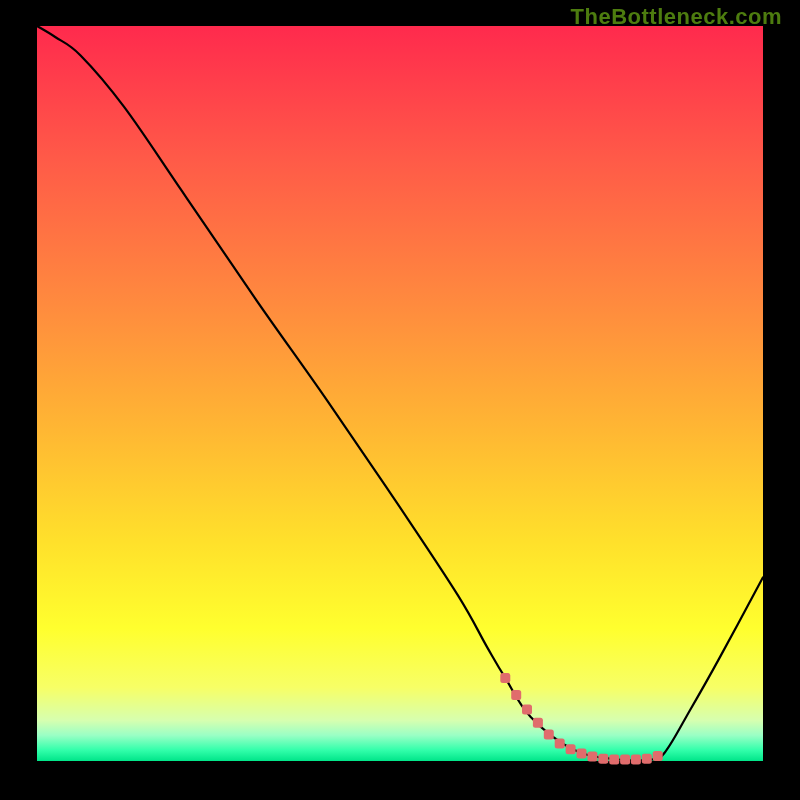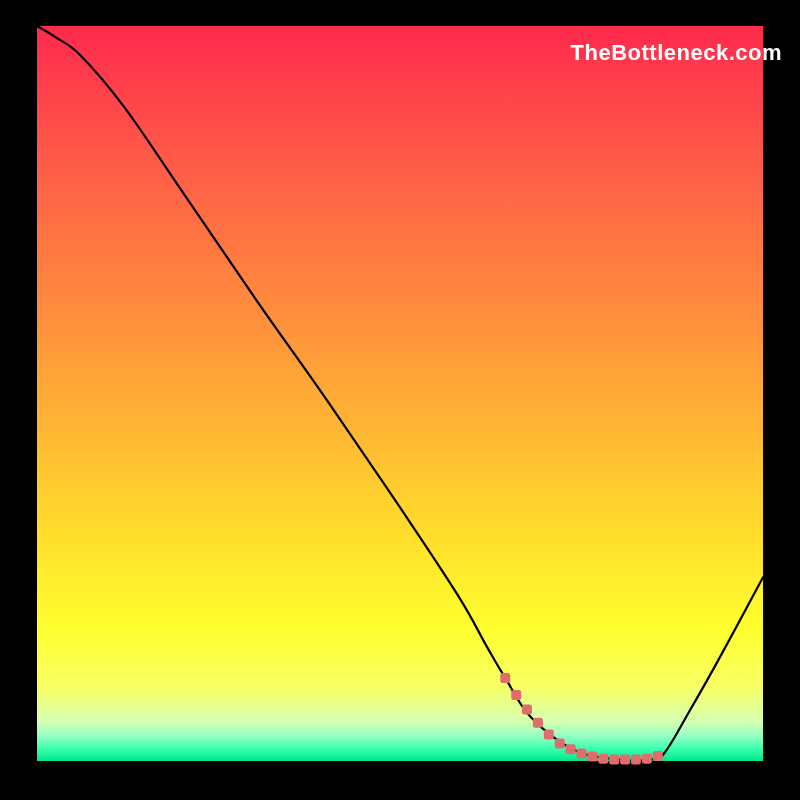--- a/index.html
+++ b/index.html
@@ -16,26 +16,25 @@
     left: 0;
     top: 0;
     width: 800px;
     height: 800px;
     background: #000000;
   }
   .watermark {
     position: absolute;
     top: 4px;
     right: 18px;
-    color: #ffffff;
+    color: #4d7c0f;
     font-size: 22px;
     font-weight: 600;
     letter-spacing: 0.5px;
     z-index: 20;
-    margin-top: 36px;
   }
   svg {
     position: absolute;
     left: 0;
     top: 0;
   }
 </style>
 </head>
 <body>
 <div class="frame">

